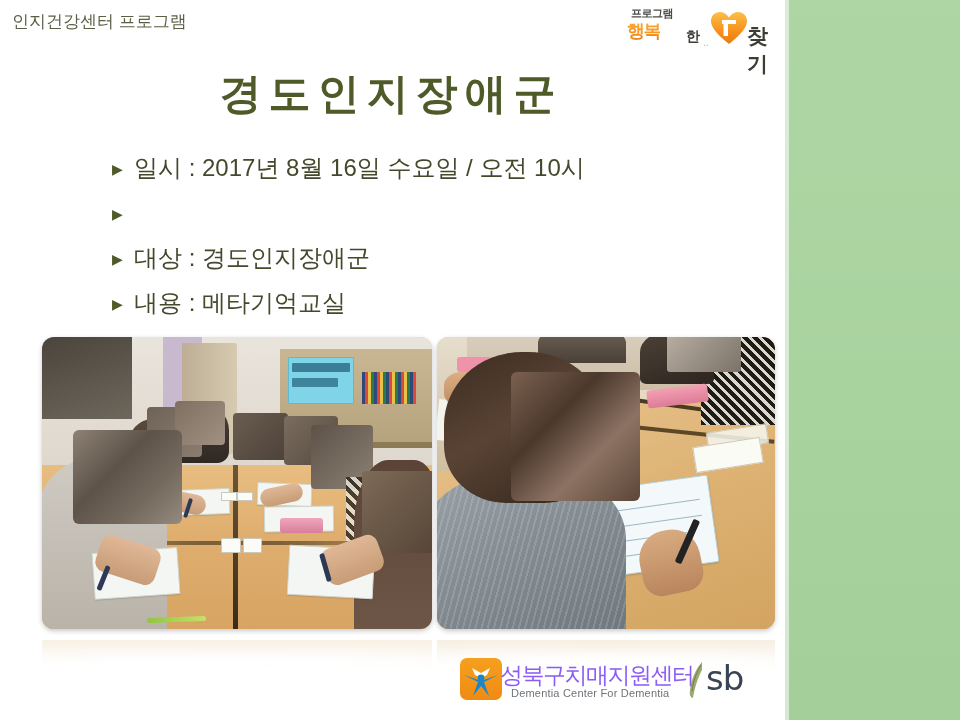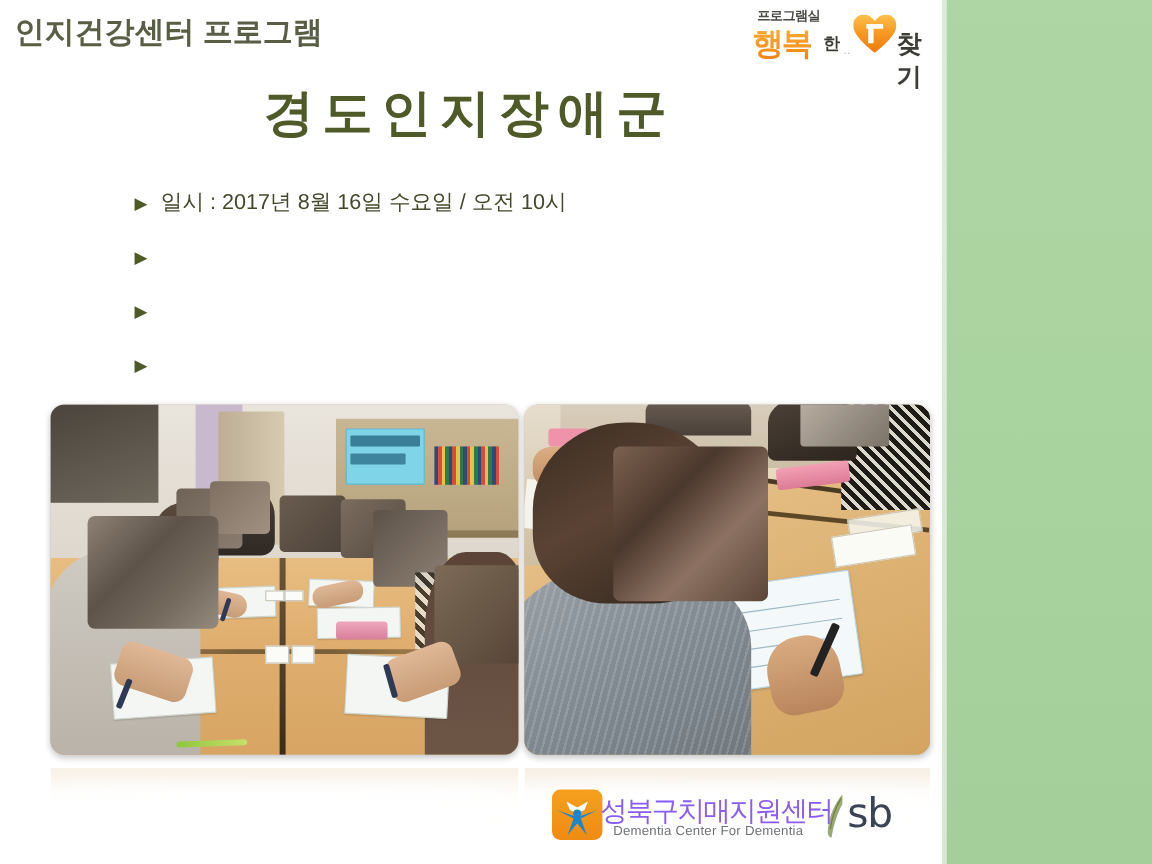--- a/index.html
+++ b/index.html
@@ -18,34 +18,34 @@
     border-left:3px solid #ffffff;
   }
   .panel-inner-line{
     position:absolute; left:0; top:0; width:4px; height:720px;
     background:rgba(255,255,255,.55);
   }
 
   
   .kicker{
     position:absolute; left:12px; top:10px;
-    font-size:25px; font-weight:bold; color:#595f45;
+    font-size:17px; font-weight:normal; color:#595f45;
     letter-spacing:0px; white-space:nowrap;
   }
 
   .brand-logo{
     position:absolute; left:627px; top:6px; width:158px; height:48px;
   }
   .brand-line1{
     position:absolute; left:4px; top:0px;
     font-size:11px; font-weight:bold; color:#4b4b46; letter-spacing:-.5px;
   }
   .brand-line2{
     position:absolute; left:0px; top:13px;
-    font-size:26px; font-weight:bold; letter-spacing:-1.5px;
+    font-size:18px; font-weight:bold; letter-spacing:-1.5px;
     background:linear-gradient(180deg,#fbb040 0%,#f7941e 60%,#e87b12 100%);
     -webkit-background-clip:text; background-clip:text; color:transparent;
     text-shadow:none;
   }
   .brand-han{
     position:absolute; left:59px; top:22px;
     font-size:14px; font-weight:bold; color:#3d3d38;
   }
   .brand-dots{
     position:absolute; left:76px; top:31px; font-size:10px; color:#b8b8a8;
@@ -66,21 +66,21 @@
   }
 
   
   .bullets{ position:absolute; left:112px; top:155px; width:600px; }
   .bullet-row{ display:flex; align-items:flex-start; height:45px; }
   .bullet-mark{
     width:22px; flex:0 0 22px; font-size:14px; color:#4e5a28;
     line-height:26px; padding-top:1px;
   }
   .bullet-text{
-    font-size:18px; color:#45492c; line-height:26px; white-space:nowrap;
+    font-size:24px; color:#45492c; line-height:26px; white-space:nowrap;
   }
 
   
   .photos{ position:absolute; left:0; top:330px; width:782px; height:310px; }
 
   .photo{
     position:absolute; top:7px; height:292px;
     border-radius:12px; overflow:hidden;
     box-shadow:0 2px 5px rgba(0,0,0,.22);
     background:#cfc6b8;
@@ -273,21 +273,21 @@
 <body>
 
 <div class="green-panel">
   <div class="panel-inner-line"></div>
 
 </div>
 
 <div class="kicker">인지건강센터 프로그램</div>
 
 <div class="brand-logo">
-  <div class="brand-line1">프로그램실</div>
+  <div class="brand-line1">프로그램</div>
   <div class="brand-line2">행복</div>
   <div class="brand-han">한</div>
   <div class="brand-dots">..</div>
   <svg class="brand-heart" viewBox="0 0 36 33">
     <defs>
       <linearGradient id="hg" x1="0" y1="0" x2="0" y2="1">
         <stop offset="0%" stop-color="#fcc04a"></stop>
         <stop offset="55%" stop-color="#f7941e"></stop>
         <stop offset="100%" stop-color="#ec7a0c"></stop>
       </linearGradient>
@@ -303,23 +303,25 @@
 <div class="bullets">
   <div class="bullet-row">
     <span class="bullet-mark">▶</span>
     <span class="bullet-text">일시 : 2017년 8월 16일 수요일 / 오전 10시</span>
   </div>
   <div class="bullet-row">
     <span class="bullet-mark">▶</span>
   </div>
   <div class="bullet-row">
     <span class="bullet-mark">▶</span>
+    <span class="bullet-text">대상 : 경도인지장애군</span>
   </div>
   <div class="bullet-row">
     <span class="bullet-mark">▶</span>
+    <span class="bullet-text">내용 : 메타기억교실</span>
   </div>
 </div>
 
 <div class="photos">
 
   <div class="photo left">
     <div class="pg l-wall"></div>
     <div class="pg l-wall-dark"></div>
     <div class="pg l-wall-purple"></div>
     <div class="pg l-door"></div>

